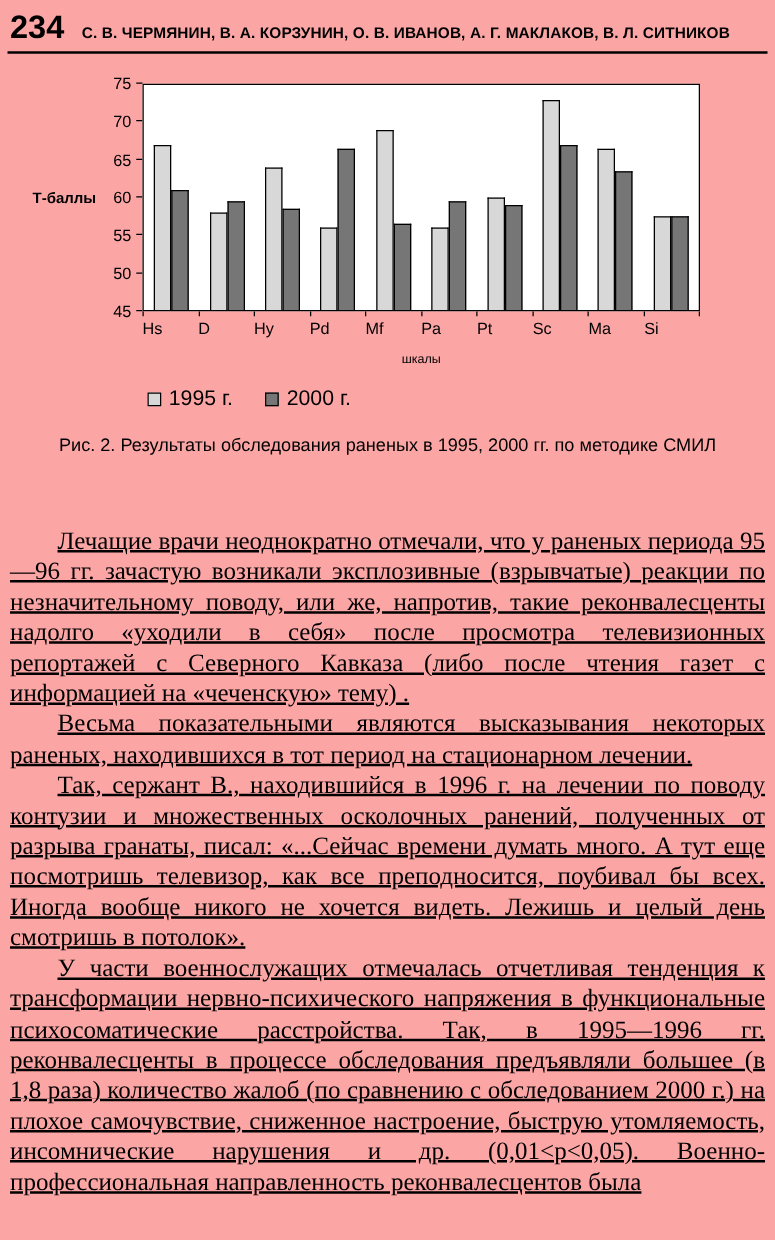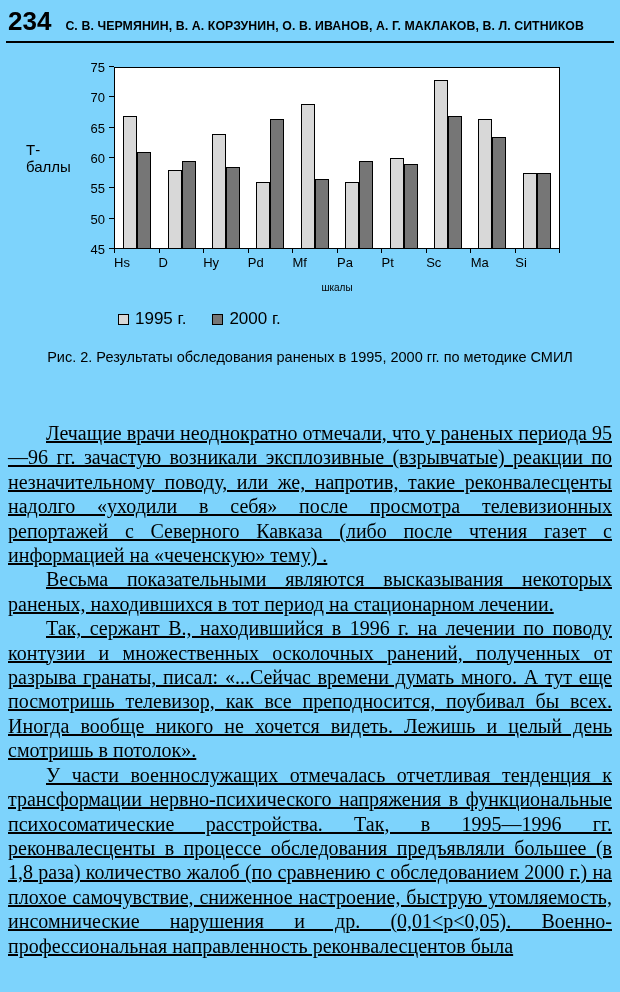--- a/index.html
+++ b/index.html
@@ -1,32 +1,32 @@
 <!DOCTYPE html>
 <html><head>
 <meta charset="utf-8">
 <style>
   * { margin:0; padding:0; box-sizing:border-box; }
   html,body { background:#e9e9e9; }
   .page {
-    width:620px; height:992px; margin:0 auto; background:#7dd3fc; color:#000;
+    width:620px; height:992px; margin:0 auto; background:#fca5a5; color:#000;
     overflow:hidden; position:relative; padding:6px 6px 0 6px;
     font-family:"Liberation Sans",sans-serif;
   }
   .header {
     display:flex; align-items:baseline; gap:14px;
     border-bottom:2px solid #000; padding:2px 2px 7px 2px;
   }
   .page-num { font-weight:bold; font-size:26px; line-height:26px; font-family:"Liberation Sans",sans-serif; }
   .authors  { font-weight:bold; font-size:12.3px; letter-spacing:0.1px; white-space:nowrap; }
 
   
   .figure { margin:24px 0 0 20px; }
   .chart-row { display:flex; align-items:flex-end; }
-  .y-title { width:56px; height:182px; display:flex; align-items:center; font-size:15px; }
+  .y-title { width:56px; height:182px; display:flex; align-items:center; font-size:12px;font-weight:bold; }
   .y-axis  { width:32px; height:182px; position:relative; font-size:13px; }
   .ytick   { position:absolute; right:9px; transform:translateY(50%); line-height:13px; }
   .ytickmark { position:absolute; right:0; width:5px; height:1px; background:#000; display:block; }
   .plot {
     width:446px; height:182px; border:1.3px solid #000; background:#fff;
     display:flex; align-items:flex-end; position:relative;
   }
   .group { flex:1; height:100%; display:flex; justify-content:center; align-items:flex-end; }
   .bar   { width:14px; border:1px solid #000; border-bottom:none; }
   .x-ticks { margin-left:88px; width:446px; height:4px; display:flex; }

